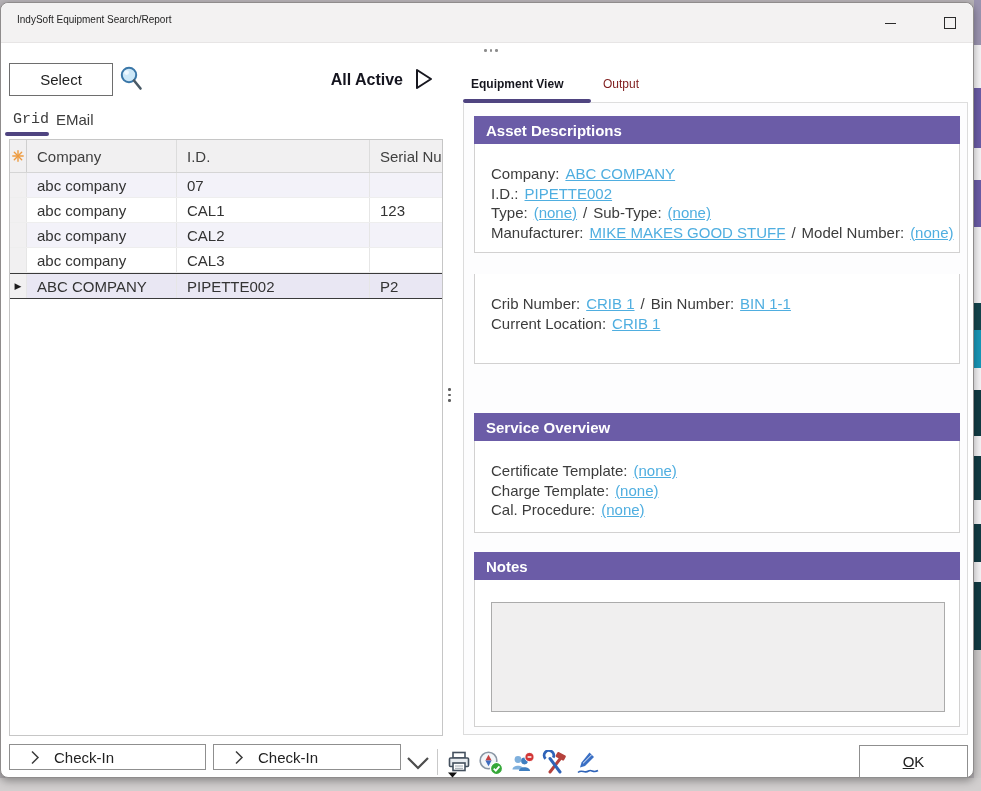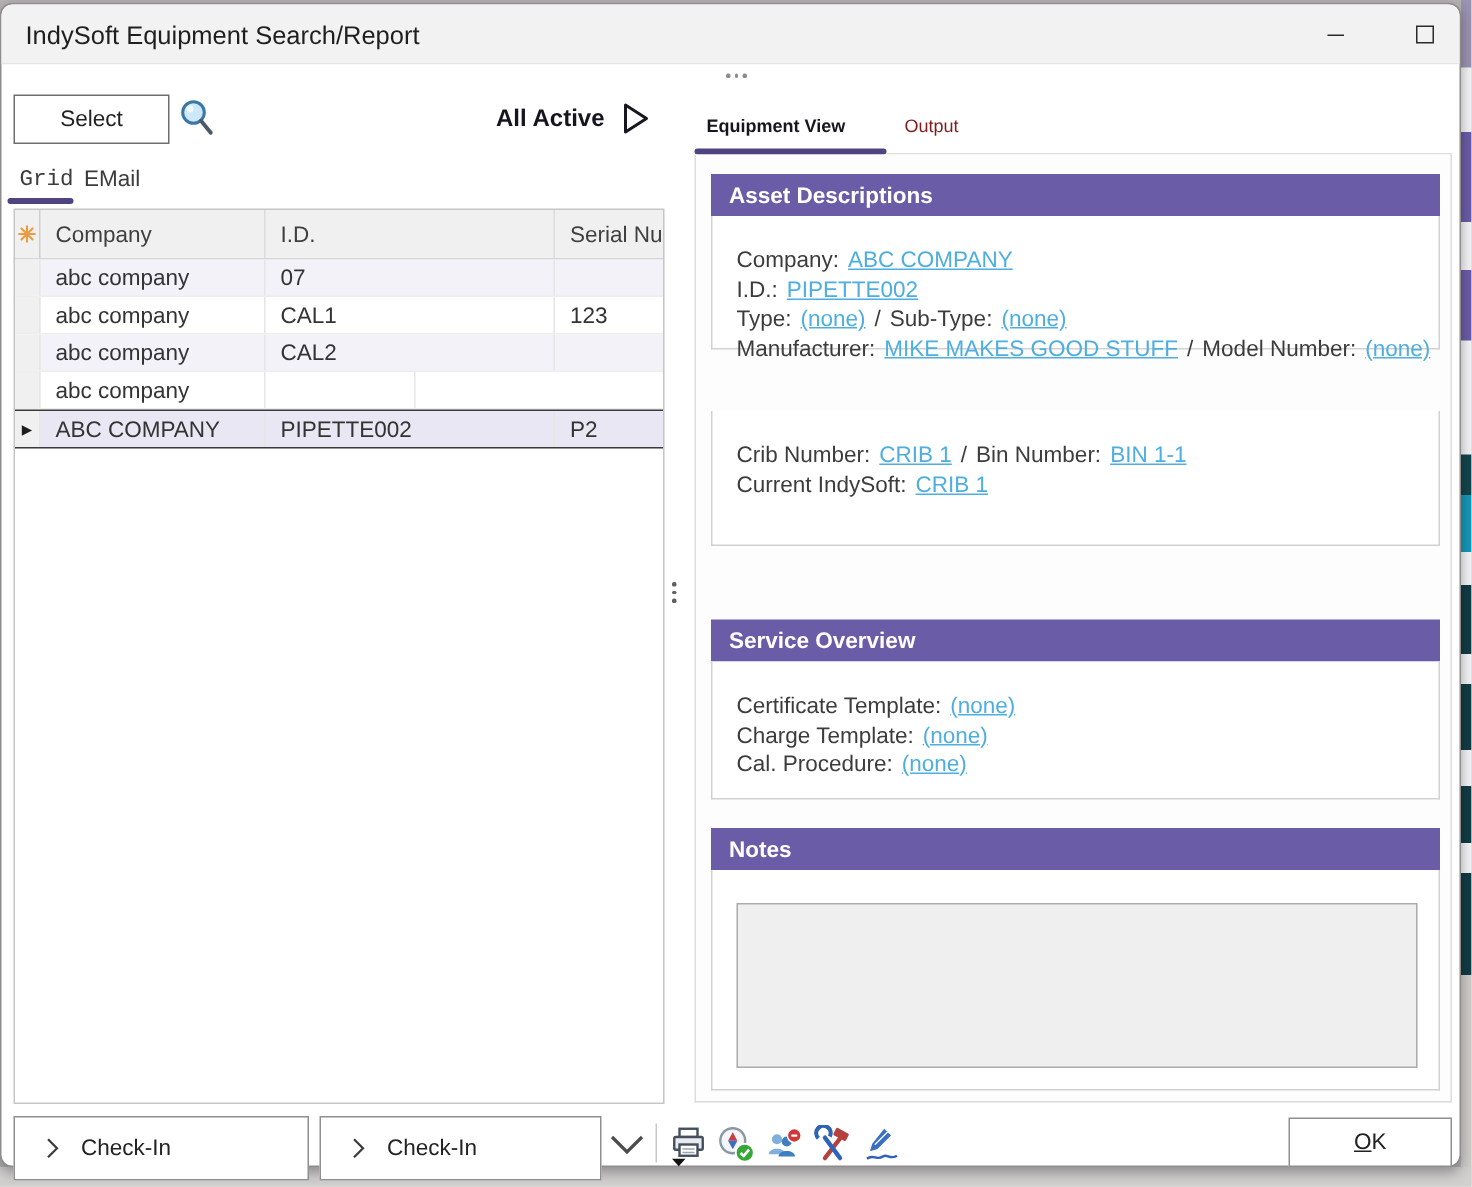--- a/index.html
+++ b/index.html
@@ -10,21 +10,21 @@
   .bg-right { position:absolute; left:974px; top:0; width:7px; height:791px; background:#f5f4f6; }
   .bg-right .sliver { position:absolute; left:0; width:7px; }
   .bg-bottom { position:absolute; left:0; top:778px; width:981px; height:13px; background:#d2cfcf; }
 
   
   .window { position:absolute; left:0; top:2px; width:974px; height:776px; background:#fff;
             border:1px solid #8f8c8c; border-radius:8px; box-shadow:0 3px 9px rgba(0,0,0,.35); }
 
   .titlebar { position:absolute; left:0; top:0; width:100%; height:40px; background:#f3f2f2;
               border-radius:8px 8px 0 0; border-bottom:1px solid #e7e5e5; }
-  .title { position:absolute; left:16px; top:11px; font-size:17px; color:#1f1f1f; }
+  .title { position:absolute; left:16px; top:11px; font-size:10px; color:#1f1f1f; }
   .cap-btn { position:absolute; top:0; width:44px; height:40px; display:flex; align-items:center; justify-content:center; cursor:pointer; }
   .cap-min { left:867px; } .cap-max { left:927px; }
   .glyph-min { width:11px; height:0; border-top:1.6px solid #2b2b2b; }
   .glyph-max { width:12px; height:12px; border:1.4px solid #2b2b2b; }
 
   
   .btn { background:#fff; border:1px solid #6e6e6e; font-size:15px; color:#222;
          font-family:inherit; cursor:pointer; }
   .select-btn { position:absolute; left:8px; top:60px; width:104px; height:33px; }
   .search-icon { position:absolute; left:117px; top:62px; }
@@ -71,29 +71,29 @@
   .content-box { position:absolute; left:462px; top:100px; width:505px; height:632px;
                  background:#fdfdfe; border:1px solid #dcdcdc; border-top:none; }
   .section { position:absolute; left:10px; width:486px; }
   .sec-header { height:28px; background:#6b5ca7; color:#fff; font-weight:bold; font-size:15px;
                 display:flex; align-items:center; padding-left:12px; }
   .sec-body { border:1px solid #d2d1d1; border-top:none; background:#fff; padding:20px 16px 0; }
   .line { font-size:15px; color:#3c3c3c; line-height:19.5px; white-space:nowrap; }
   .line .lbl { margin-right:6px; }
   .line .sepc { margin-right:6px; }
   .lnk { color:#4faee0; text-decoration:underline; cursor:pointer; margin-right:6px; }
-  .sec-a .sec-body { height:89px; }
+  .sec-a .sec-body { height:109px; }
   .sec-b .sec-body { height:90px; }
   .sec-c .sec-body { height:92px; }
   .sec-d .sec-body { height:147px; position:relative; }
   .notes-area { position:absolute; left:16px; top:22px; width:454px; height:110px;
                 background:#f0efef; border:1px solid #ababab; }
 
   
-  .tb-btn { position:absolute; top:741px; height:43px; background:#fff; border:1px solid #8f8f8f;
+  .tb-btn { position:absolute; top:741px; height:26px; background:#fff; border:1px solid #8f8f8f;
             display:flex; align-items:center; padding-left:20px; gap:14px; font-size:15px; color:#222; cursor:pointer; }
   .ok-btn { position:absolute; left:858px; top:742px; width:109px; height:33px; background:#fff;
             border:1px solid #8f8f8f; font-size:15px; color:#222; display:flex; align-items:center;
             justify-content:center; cursor:pointer; }
   .mn { text-decoration:underline; }
   .chev-down { position:absolute; left:404px; top:753px; cursor:pointer; }
   .tb-div { position:absolute; left:436px; top:746px; width:1px; height:26px; background:#c9c9c9; }
   .tb-icon { position:absolute; top:747px; width:26px; height:26px; cursor:pointer; }
 </style>
 </head>
@@ -182,20 +182,21 @@
     </div>
     <div class="g-row g-data alt">
       <div class="g-cell sel"></div>
       <div class="g-cell c1">abc company</div>
       <div class="g-cell c2">CAL2</div>
       <div class="g-cell c3"></div>
     </div>
     <div class="g-row g-data">
       <div class="g-cell sel"></div>
       <div class="g-cell c1">abc company</div>
+      <div class="g-cell c2">CAL3</div>
       <div class="g-cell c3"></div>
     </div>
     <div class="g-row g-data selected">
       <div class="g-cell sel">
           <span class="row-marker">▶</span>
         </div>
       <div class="g-cell c1">ABC COMPANY</div>
       <div class="g-cell c2">PIPETTE002</div>
       <div class="g-cell c3">P2</div>
     </div>
@@ -225,21 +226,21 @@
         <div class="line"><span class="lbl">Company:</span><a class="lnk">ABC COMPANY</a></div>
         <div class="line"><span class="lbl">I.D.:</span><a class="lnk">PIPETTE002</a></div>
         <div class="line"><span class="lbl">Type:</span><a class="lnk">(none)</a><span class="sepc">/</span><span class="lbl">Sub-Type:</span><a class="lnk">(none)</a></div>
         <div class="line"><span class="lbl">Manufacturer:</span><a class="lnk">MIKE MAKES GOOD STUFF</a><span class="sepc">/</span><span class="lbl">Model Number:</span><a class="lnk">(none)</a></div>
       </div>
     </div>
 
     <div class="section sec-b" style="top:171px">
       <div class="sec-body">
         <div class="line"><span class="lbl">Crib Number:</span><a class="lnk">CRIB 1</a><span class="sepc">/</span><span class="lbl">Bin Number:</span><a class="lnk">BIN 1-1</a></div>
-        <div class="line"><span class="lbl">Current IndySoft:</span><a class="lnk">CRIB 1</a></div>
+        <div class="line"><span class="lbl">Current Location:</span><a class="lnk">CRIB 1</a></div>
       </div>
     </div>
 
     <div class="section sec-d" style="top:449px">
       <div class="sec-header">Notes</div>
       <div class="sec-body">
         <div class="notes-area"></div>
       </div>
     </div>
 

